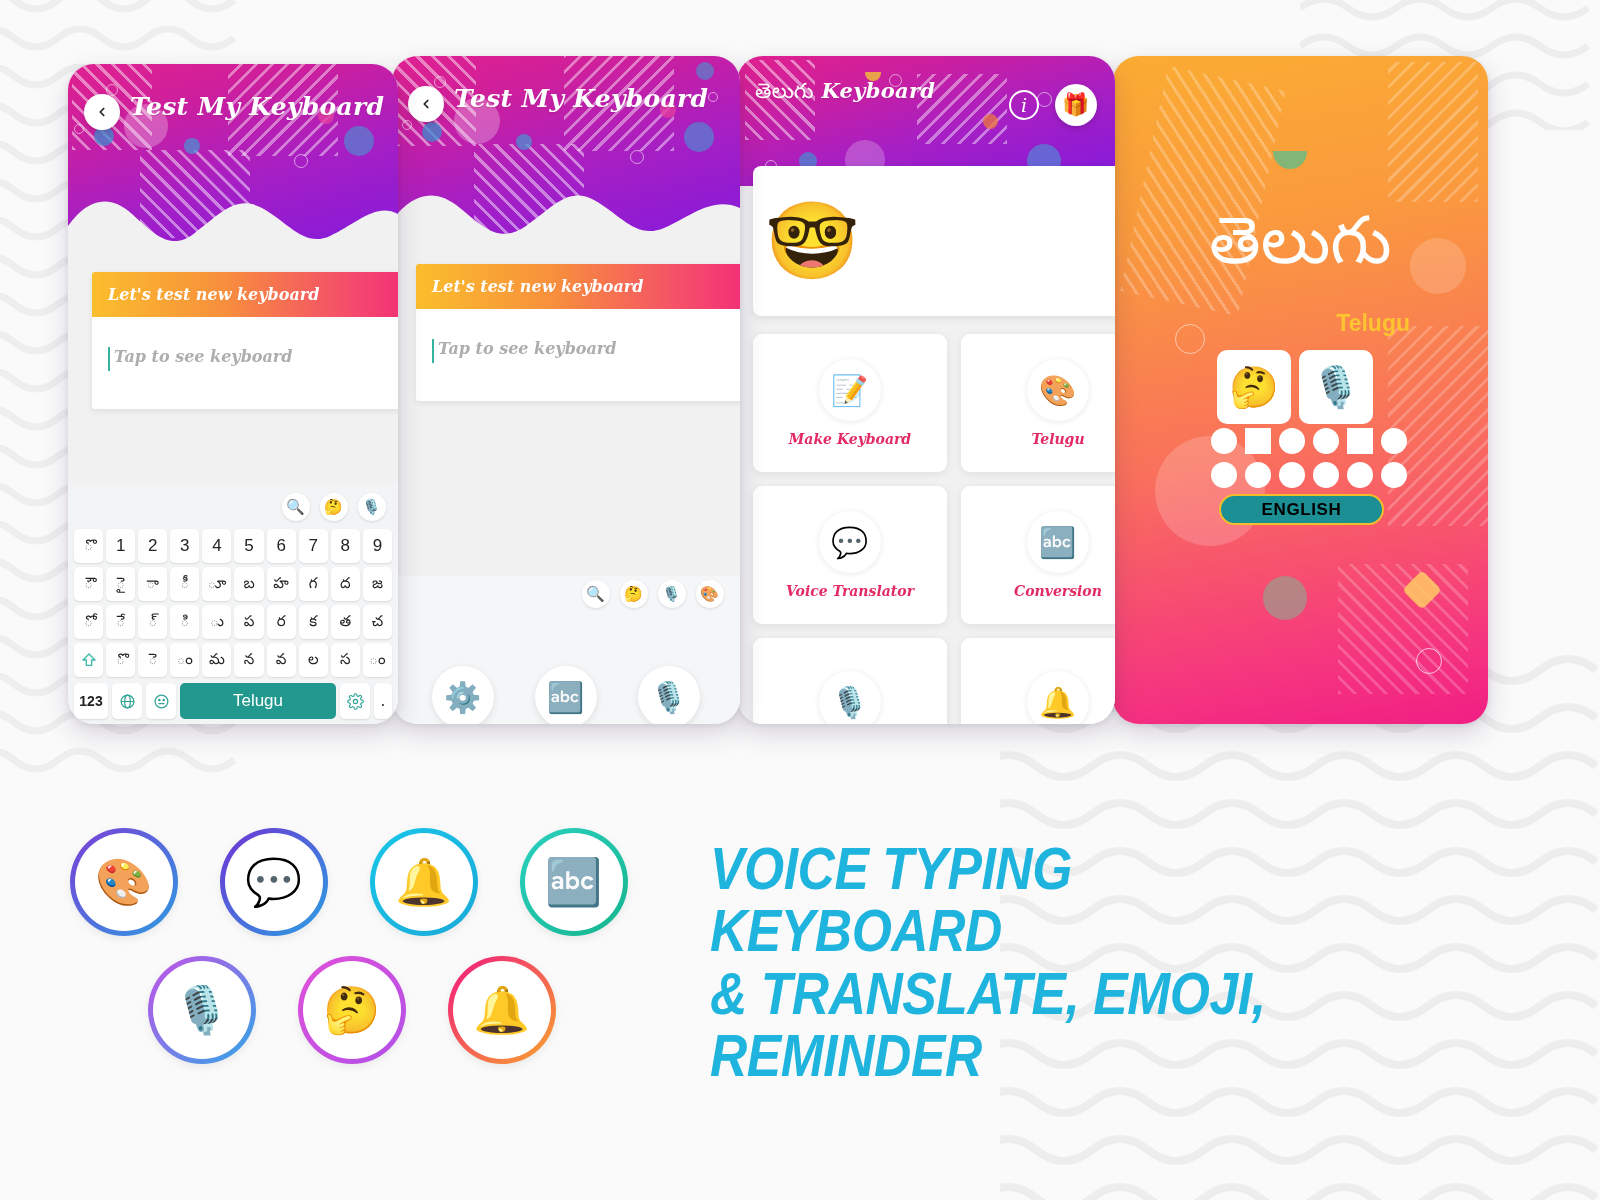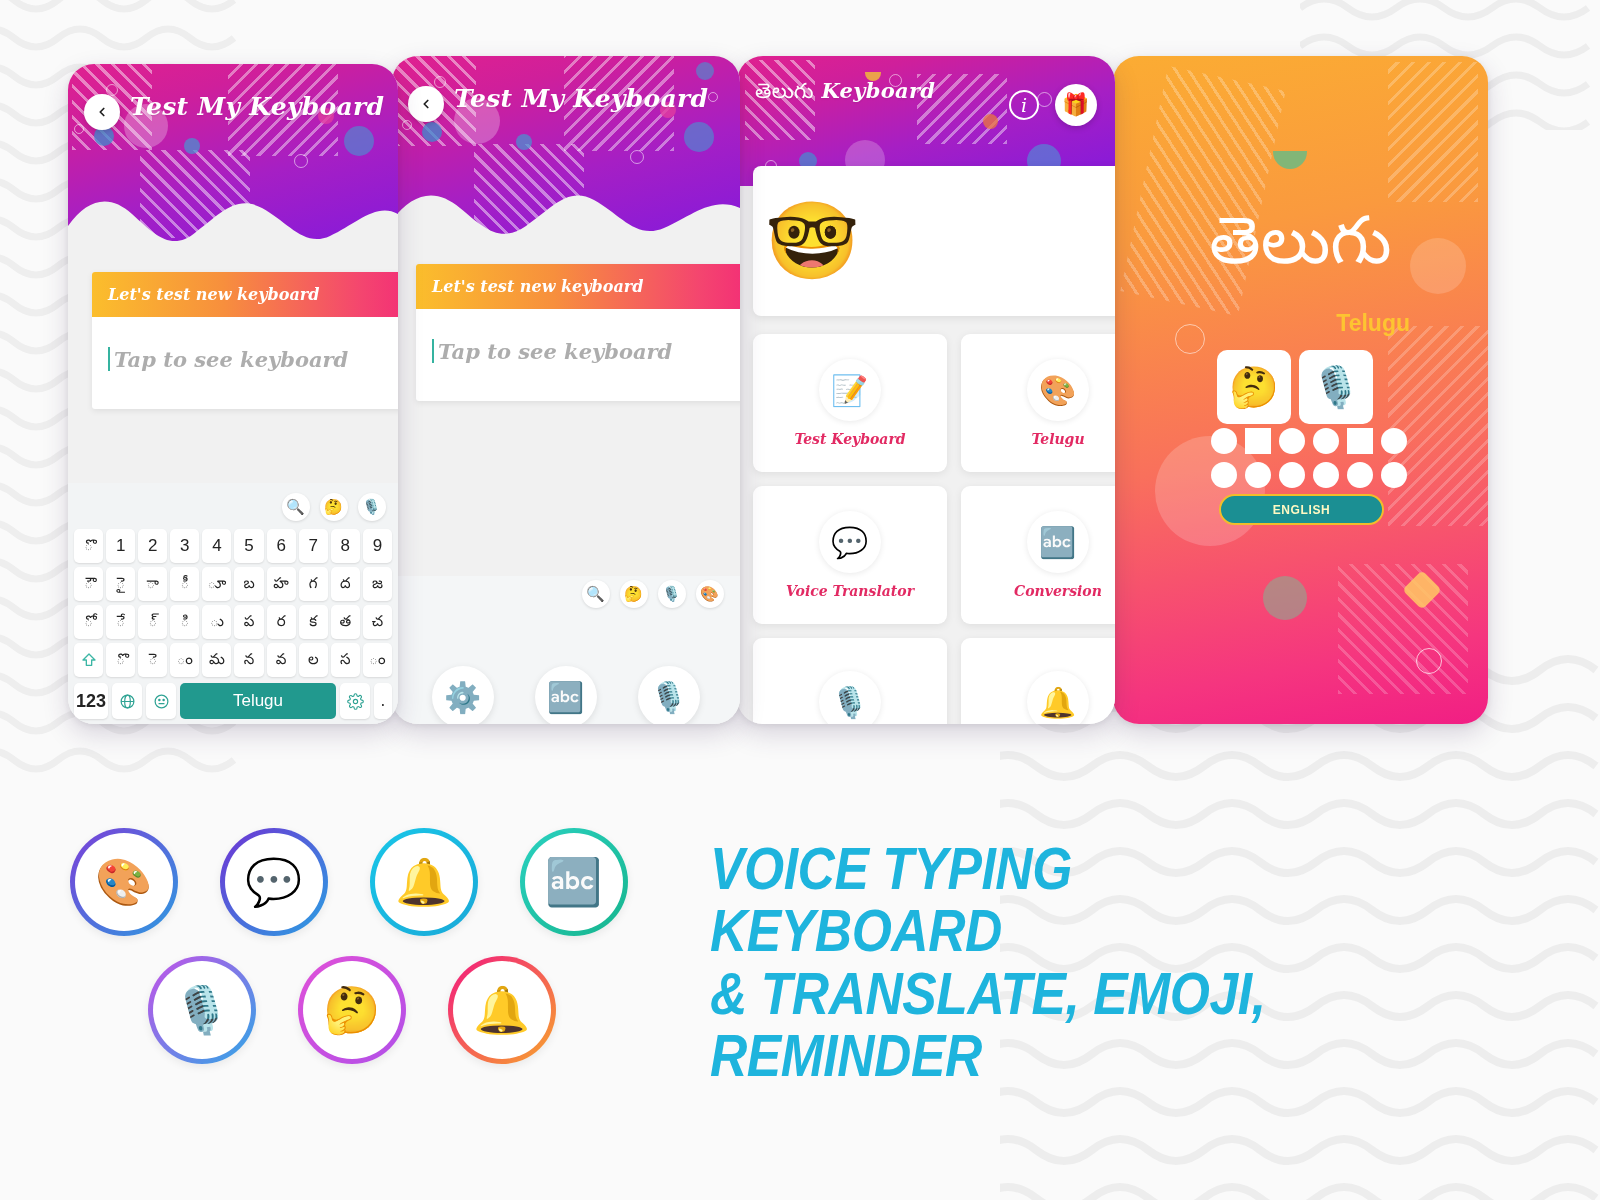--- a/index.html
+++ b/index.html
@@ -104,21 +104,21 @@
     padding: 13px 16px;
     color: #fff; font-size: 16px;
     font-family: "DejaVu Serif", serif; font-style: italic; font-weight: bold;
   }
   .input-card .field {
     height: 92px; padding: 30px 16px 0 16px;
     display: flex; align-items: flex-start;
   }
   .caret { width: 2px; height: 24px; background: #35b3a0; margin-right: 4px; }
   .placeholder {
-    color: #adadad; font-size: 21px;
+    color: #adadad; font-size: 16px;
     font-family: "DejaVu Serif", serif; font-style: italic; font-weight: bold;
   }
 
   
   .kb {
     position: absolute; left: 0; right: 0; bottom: 0;
     background: #f2f4f5; padding: 6px 4px 5px 4px;
   }
   .kb-sugg { display: flex; justify-content: flex-end; gap: 10px; padding: 4px 8px 8px 0; }
   .kb-sugg .s {
@@ -130,21 +130,21 @@
   .key {
     flex: 1 1 0; min-width: 0; height: 34px; background: #fff;
     border-radius: 5px; box-shadow: 0 1px 2px rgba(0,0,0,.11);
     display: flex; align-items: center; justify-content: center;
     font-family: "DejaVu Sans", sans-serif; font-size: 15px; color: #232323;
   }
   .key.num { font-family: "Liberation Sans", sans-serif; font-size: 17px; }
   .key.fn { color: #2fa394; font-size: 16px; }
   .kb-bottom { display: flex; gap: 4px; align-items: center; padding: 2px 2px 0 2px; }
   .kb-bottom .key { height: 36px; }
-  .key.k123 { flex: 0 0 34px; font-weight: bold; font-size: 18px; font-family:"Liberation Sans",sans-serif; }
+  .key.k123 { flex: 0 0 34px; font-weight: bold; font-size: 14px; font-family:"Liberation Sans",sans-serif; }
   .key.kicon { flex: 0 0 30px; color: #2fa394; font-size: 17px; }
   .key.space {
     flex: 1 1 auto; background: #21998e; color: #fff; font-size: 17px;
     font-family: "Liberation Sans", sans-serif; box-shadow: none; border-radius: 5px;
   }
   .key.kdot { flex: 0 0 18px; }
 
   
   .feat-panel { position:absolute; left:0; right:0; bottom:0; top: 330px; background:#f4f6f7; }
   .feat-grid {
@@ -219,21 +219,21 @@
     width: 74px; height: 74px; background:#fff; border-radius: 10px;
     display:flex; align-items:center; justify-content:center; font-size: 40px;
   }
   .p4-keys { position:absolute; left: 98px; top: 372px; width: 200px; }
   .p4-keys .r { display:flex; gap: 8px; margin-bottom: 8px; }
   .p4-keys .d { width: 26px; height: 26px; border-radius: 50%; background:#fff; }
   .p4-keys .stem { width: 26px; height: 26px; background:#fff; }
   .eng-btn {
     position:absolute; left: 106px; top: 438px; width: 165px; height: 31px;
     background:#1b8f93; border:2px solid #f2bd2a; border-radius: 16px;
-    color:#fef9c3; font-size: 12px; font-weight: bold; letter-spacing: .6px;
+    color:#000000; font-size: 17px; font-weight: bold; letter-spacing: .6px;
     display:flex; align-items:center; justify-content:center;
     font-family:"Liberation Sans", sans-serif;
   }
 
   
   .badges { position:absolute; left: 70px; top: 828px; width: 600px; }
   .badge-row { display:flex; gap: 42px; }
   .badge-row.r2 { margin-top: 20px; margin-left: 78px; gap: 42px; }
   .badge-wrap { position:relative; width:108px; height:108px; }
   .badge-ring {
@@ -382,21 +382,21 @@
       <div class="gift-btn">🎁</div>
     </div>
 
     <div class="emoji-card">
       <div class="emoji-big">🤓</div>
     </div>
 
     <div class="cards-grid">
       <div class="fcard">
         <div class="ic">📝</div>
-        <div class="lbl">Test Keyboard</div>
+        <div class="lbl">Make Keyboard</div>
       </div>
       <div class="fcard">
         <div class="ic">🎨</div>
         <div class="lbl">Telugu</div>
       </div>
       <div class="fcard">
         <div class="ic">💬</div>
         <div class="lbl">Voice Translator</div>
       </div>
       <div class="fcard">

